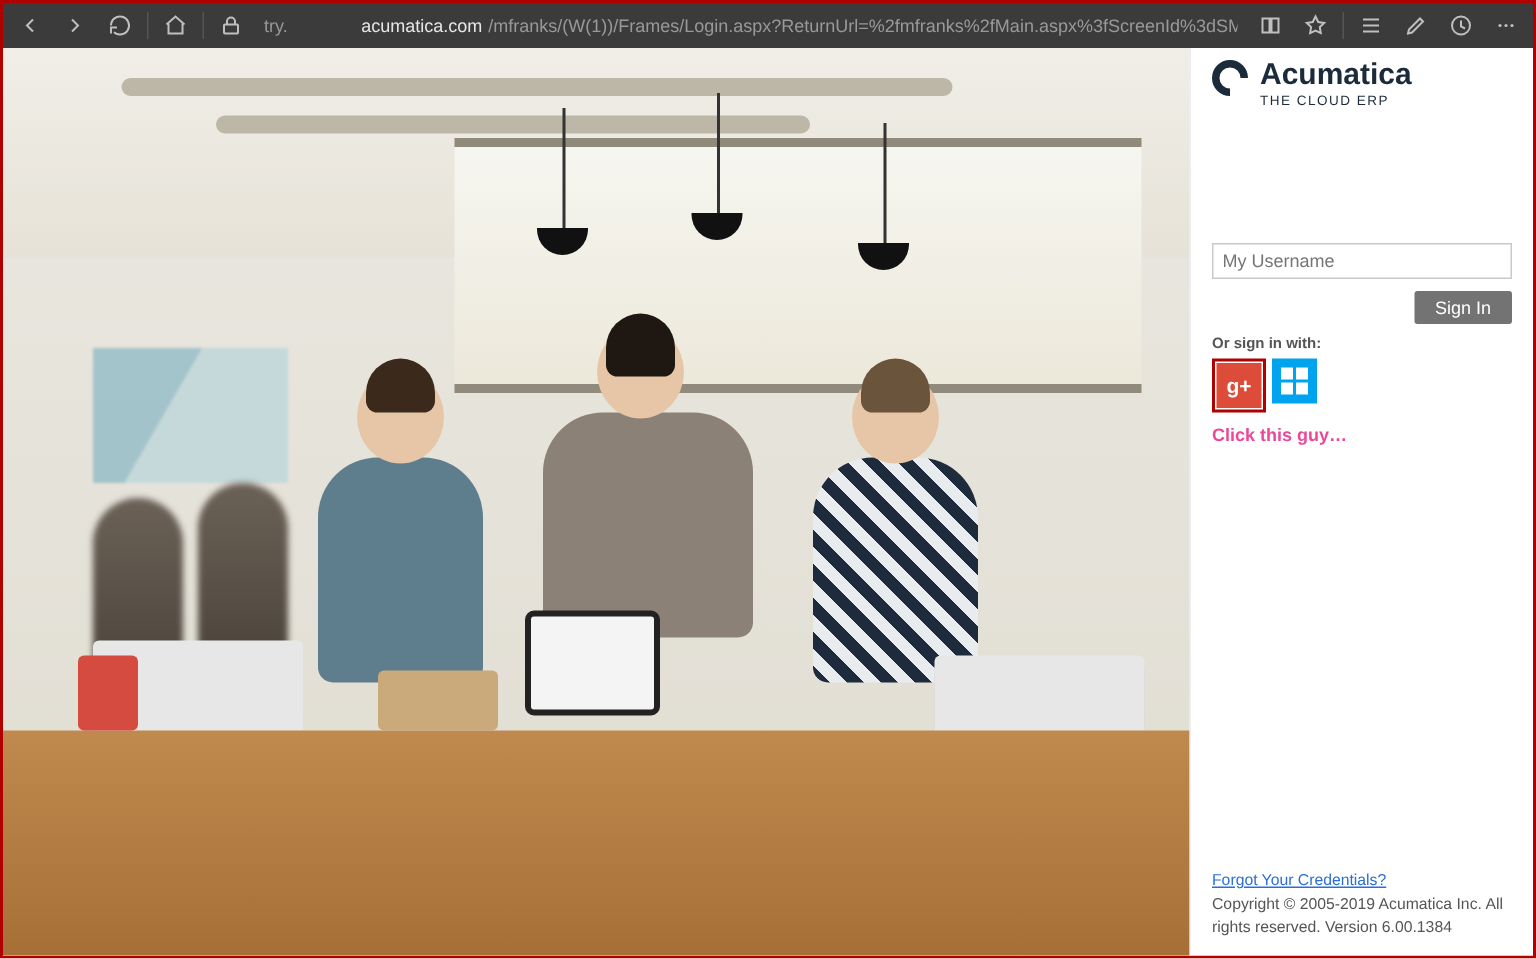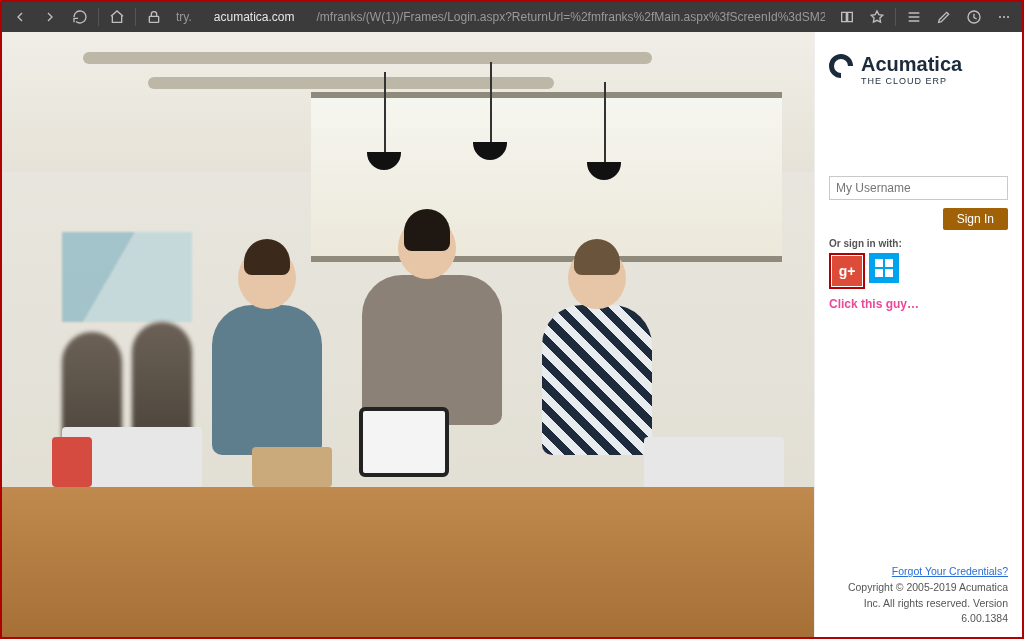--- a/index.html
+++ b/index.html
@@ -12,24 +12,24 @@
     color:#bfbfbf; font-size:13px; padding:0 4px; gap:2px;
     flex:0 0 auto;
   }
   .nav-btn {
     width:28px; height:28px; display:flex; align-items:center; justify-content:center;
     color:#bfbfbf; cursor:pointer;
   }
   .nav-btn svg { width:16px; height:16px; }
   .sep { width:1px; height:18px; background:#555; margin:0 2px; }
   .addr {
-    flex:1; margin:0 6px; display:flex; align-items:center; gap:22px;
+    flex:1; margin:0 6px; display:flex; align-items:center; gap:4px;
     color:#999; font-size:12px; white-space:nowrap; overflow:hidden;
   }
-  .addr .domain { color:#e6e6e6; }
+  .addr .domain { color:#e6e6e6;margin-left:45px; }
   .right-icons { display:flex; align-items:center; gap:2px; }
 
   
   .page { flex:1; display:flex; min-height:0; }
   .hero {
     flex:1; position:relative; overflow:hidden;
     background:linear-gradient(#eae8e1,#e0dcd1);
   }
   
   .hero::before, .hero::after { content:""; position:absolute; }
@@ -65,47 +65,47 @@
     background:linear-gradient(#6b6157,#4c443b);filter:blur(2px);}
   .hero .bp1{top:300px;left:60px;} .hero .bp2{top:290px;left:130px;}
   .hero .cup{position:absolute;bottom:150px;left:50px;width:40px;height:50px;background:#d64b3f;border-radius:4px;}
   .hero .tray{position:absolute;bottom:150px;left:250px;width:80px;height:40px;background:#caa97a;border-radius:4px;}
   .hero .worldmap{position:absolute;top:200px;left:60px;width:130px;height:90px;
     background:linear-gradient(120deg,#88b6c4 40%,#b8d5db 40%);
     filter:blur(1px); opacity:.7;}
 
   
   .sidebar {
-    width:208px; background:#fff; padding:22px 14px 10px;
+    width:229px; background:#fff; padding:8px 14px 10px;
     display:flex; flex-direction:column; font-size:12px; color:#333;
     border-left:1px solid #eee;
   }
   .logo { display:flex; align-items:flex-start; gap:8px; margin-bottom:90px; }
   .logo-mark {
     width:24px;height:24px;border:5px solid #1c2b3b;border-radius:50%;
     position:relative;
   }
   .logo-mark::after{content:"";position:absolute;right:-5px;bottom:-5px;width:12px;height:12px;background:#fff;}
   .logo-text{font-weight:700;color:#1c2b3b;font-size:20px;line-height:1;}
   .logo-sub{font-size:9px;letter-spacing:1px;color:#1c2b3b;margin-top:2px;}
 
   .field{width:100%;height:24px;border:1px solid #c9c9c9;padding:0 6px;margin-bottom:8px;font-size:12px;color:#be185d;}
   .signin-row{display:flex;justify-content:flex-end;margin-bottom:8px;}
-  .signin-btn{background:#a16207;color:#fff;border:none;padding:4px 14px;font-size:12px;cursor:pointer;border-radius:2px;}
+  .signin-btn{background:#737373;color:#fff;border:none;padding:4px 14px;font-size:12px;cursor:pointer;border-radius:2px;}
   .or-line{font-size:10px;color:#555;margin-bottom:4px;font-weight:bold;}
   .social{display:flex;gap:4px;margin-bottom:6px;}
   .social-btn{width:30px;height:30px;display:flex;align-items:center;justify-content:center;color:#fff;font-weight:700;font-size:14px;cursor:pointer;}
   .gplus{background:#dd4b39;}
   .gplus-wrap{border:2px solid #b00000;padding:1px;}
   .winbtn{background:#00a3ee;}
   .winbtn .grid{display:grid;grid-template-columns:8px 8px;grid-template-rows:8px 8px;gap:2px;}
   .winbtn .grid span{background:#fff;}
   .annot{color:#ec4899;font-weight:700;font-size:12px;margin-top:2px;}
 
-  .footer{margin-top:auto;font-size:10.5px;color:#555;line-height:1.5;text-align:right;}
+  .footer{margin-top:auto;font-size:10.5px;color:#555;line-height:1.5;}
   .footer a{color:#2a6fd6;text-decoration:underline;cursor:pointer;}
 </style>
 </head>
 <body>
 
 <div class="outer-border">
 
   <div class="browser-bar">
     <div class="nav-btn">
       <svg viewBox="0 0 24 24" fill="none" stroke="currentColor" stroke-width="2">

